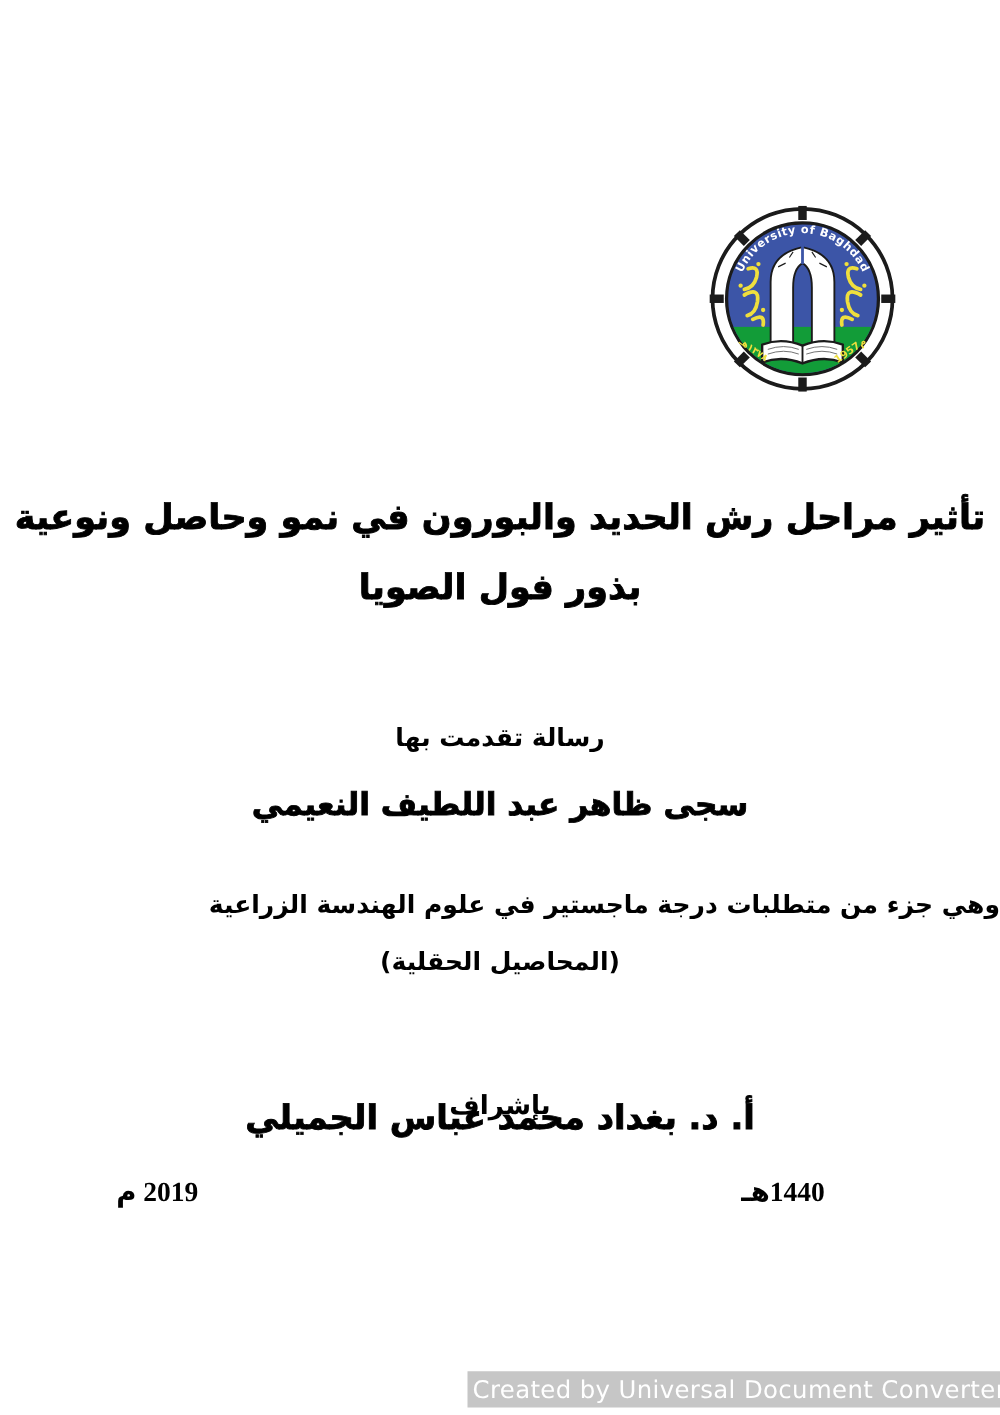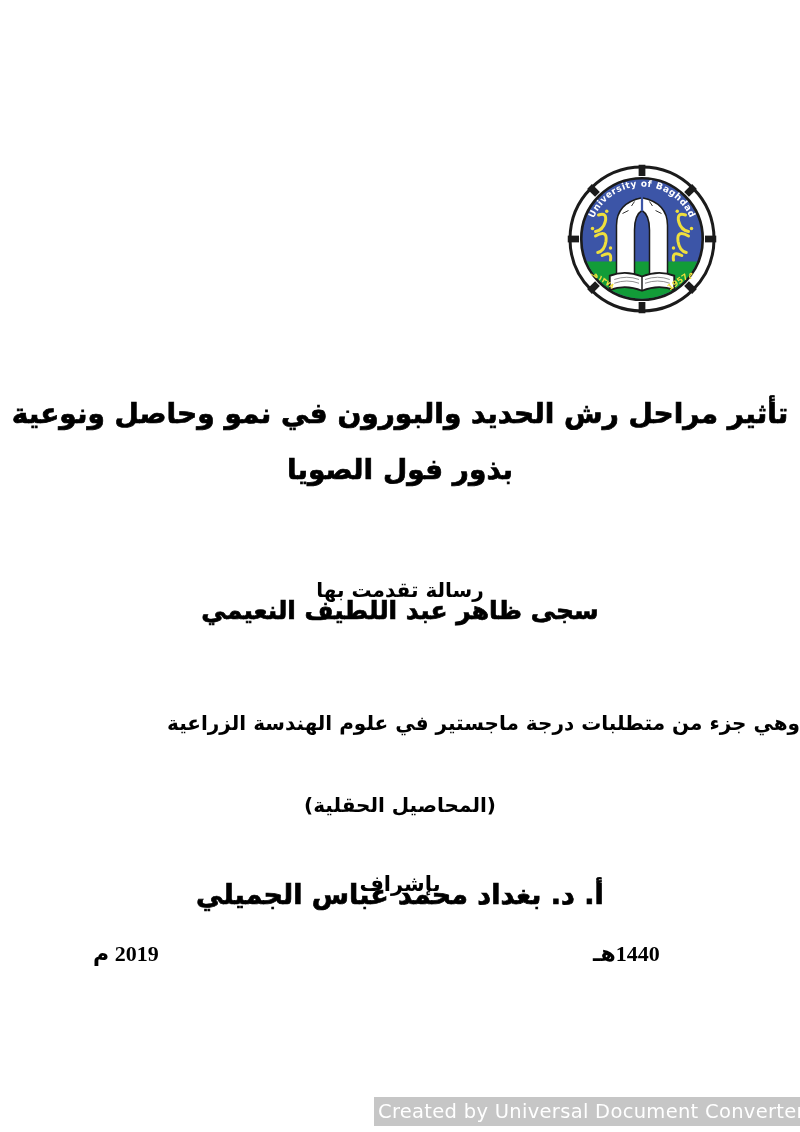--- a/index.html
+++ b/index.html
@@ -21,24 +21,24 @@
   .institution{
     top:317px;right:68px;
     font-size:17px;font-weight:bold;
   }
   .title-block{
     top:386px;
     font-size:28px;font-weight:bold;
     line-height:56px;
   }
   .line-submitted{top:578px;font-size:20px;font-weight:bold;}
-  .line-author{top:596px;font-size:25px;font-weight:bold;}
+  .line-author{top:629px;font-size:25px;font-weight:bold;}
   .line-council{top:667px;font-size:20px;font-weight:bold;}
   .line-requirement{top:711px;font-size:20px;font-weight:bold;text-align:right;}
-  .line-spec{top:757px;font-size:20px;font-weight:bold;margin-top:36px;}
+  .line-spec{top:757px;font-size:20px;font-weight:bold;}
   .line-bishraf{top:838px;font-size:21px;font-weight:bold;margin-top:34px;}
   .line-supervisor{top:879px;font-size:27px;font-weight:bold;}
 
   .year{
     top:941px;
     font-size:22px;font-weight:bold;
     font-family:"Liberation Serif","DejaVu Sans",serif;
   }
   .year-hijri{left:593px;}
   .year-greg{left:93px;}

